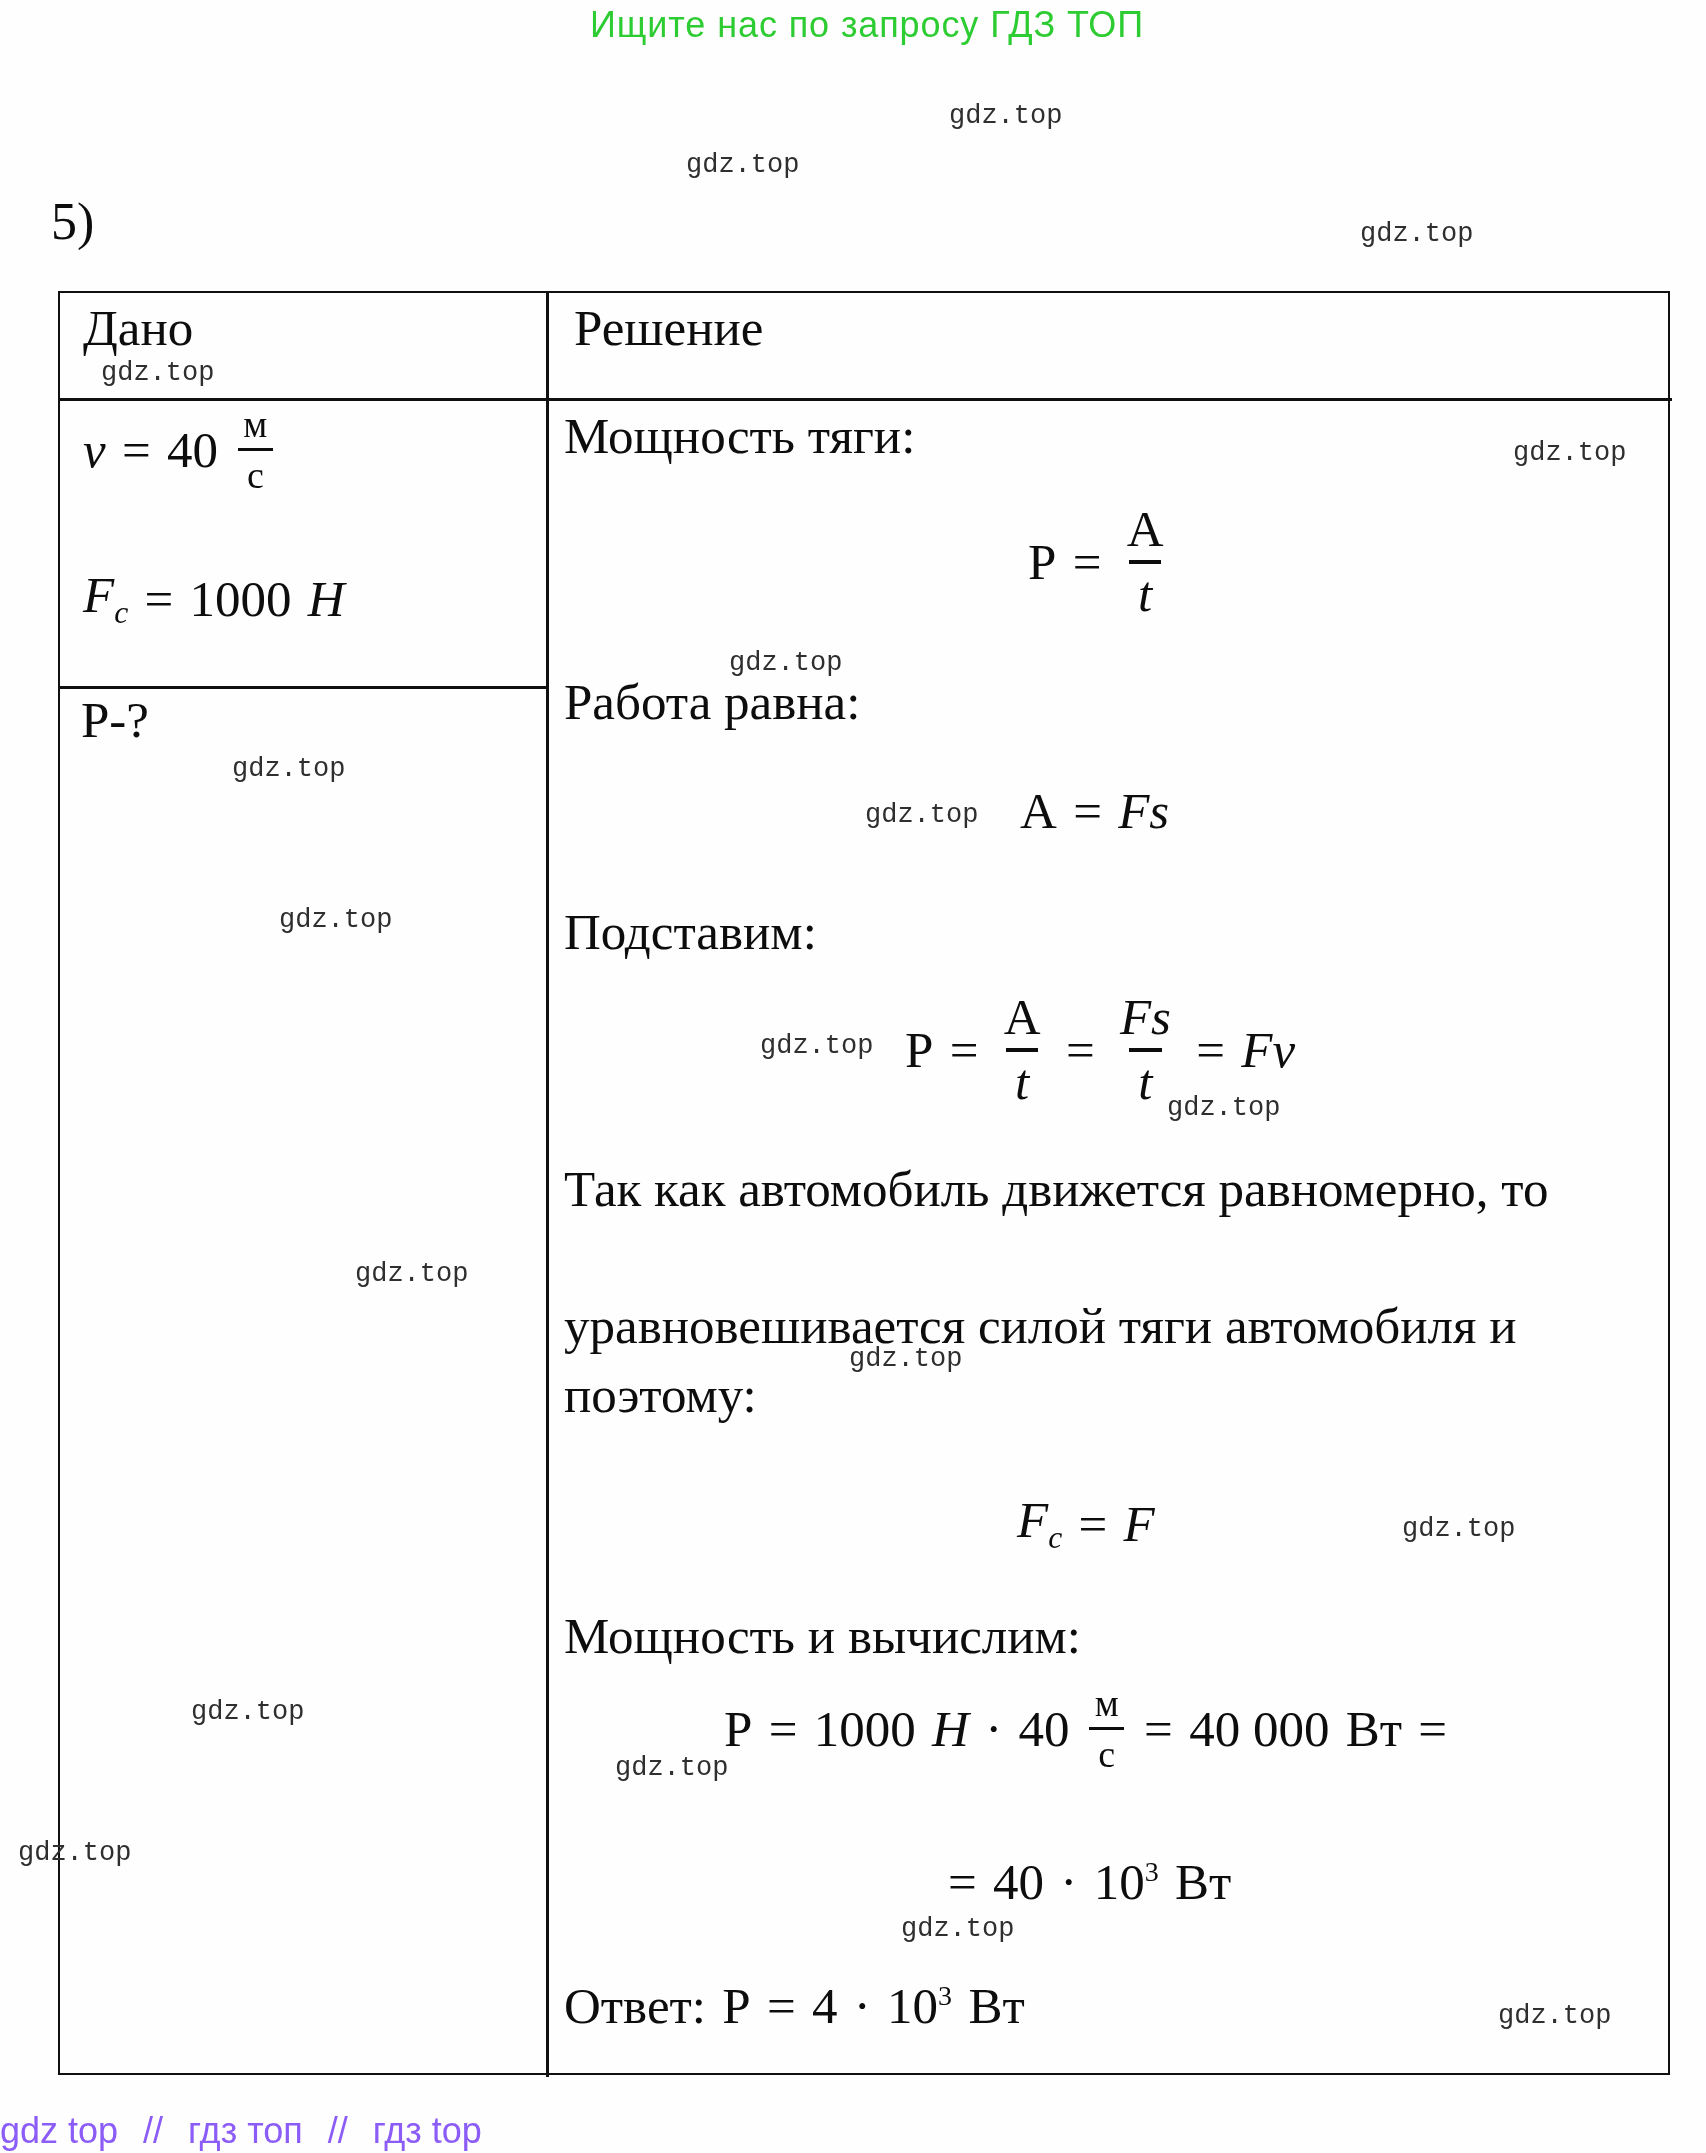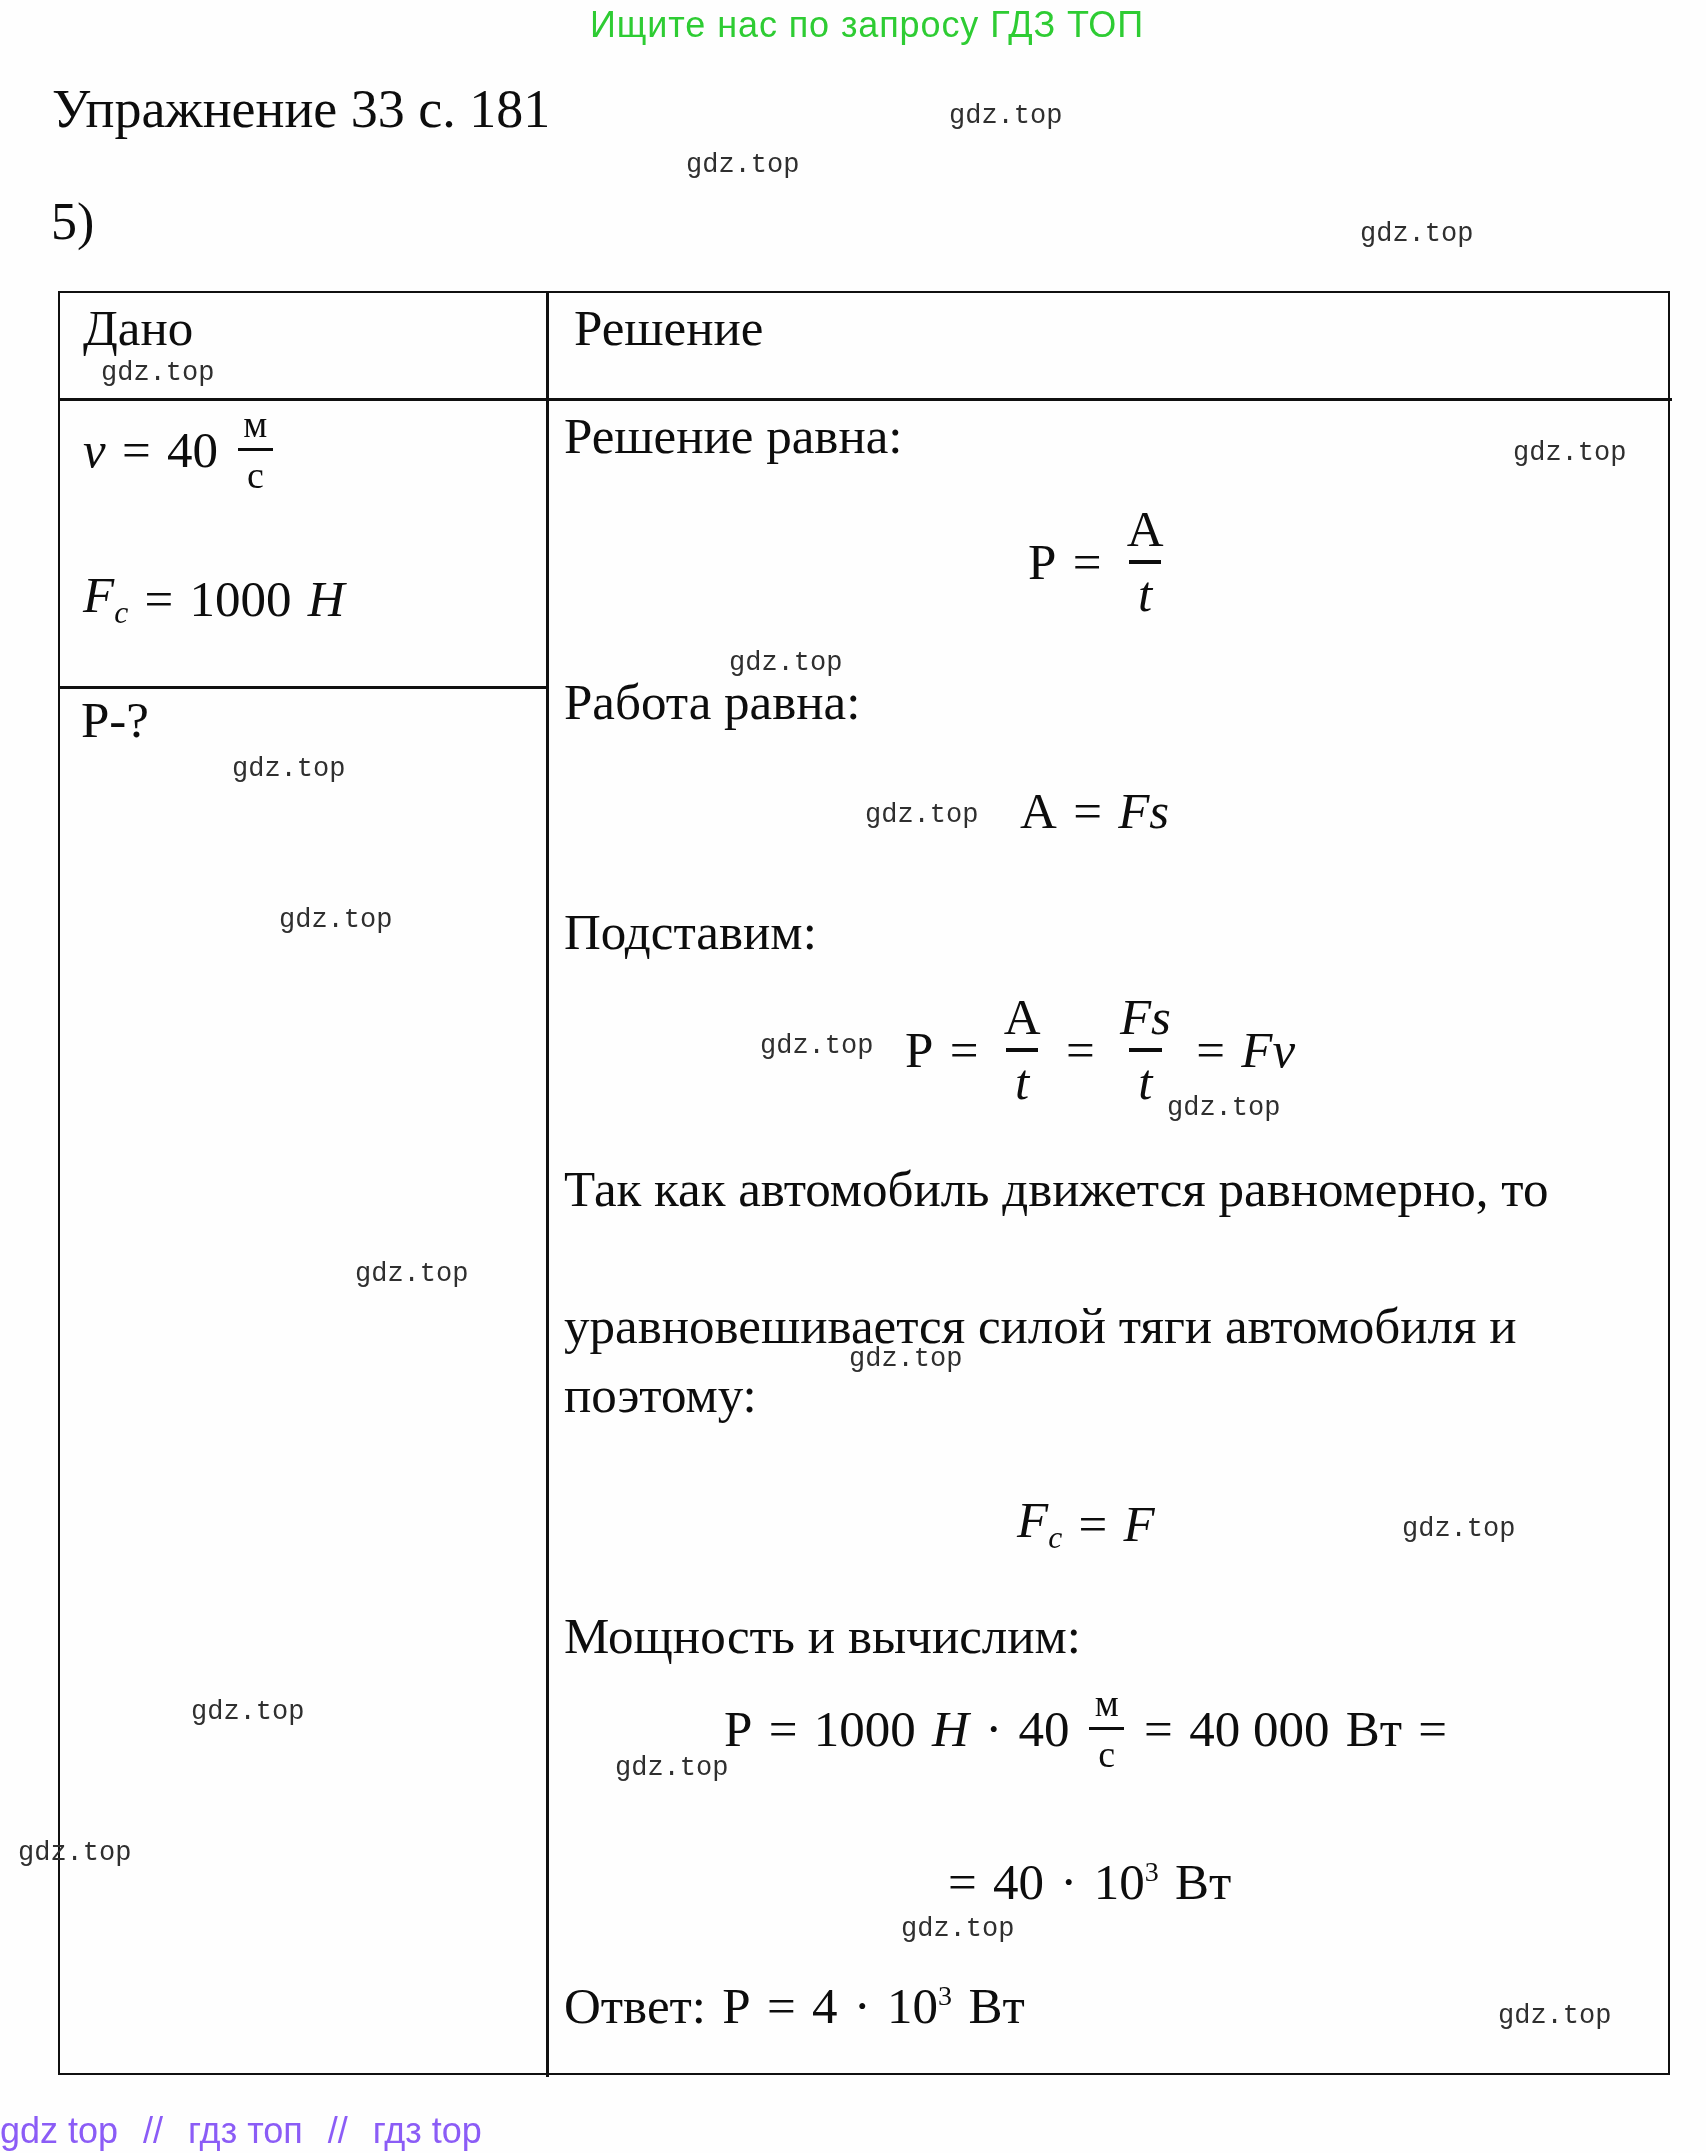--- a/index.html
+++ b/index.html
@@ -46,21 +46,20 @@
     font-family:"Liberation Sans",sans-serif;font-size:36px;color:#8b5cf6;white-space:nowrap;
   }
   .footer .sep{margin:0 25px;}
 </style>
 </head>
 <body>
 
 <div class="page">
 
   <div class="banner">Ищите нас по запросу ГДЗ ТОП</div>
-  <div class="title">Упражнение 33 с. 181</div>
   <div class="item-number">5)</div>
 
   <div class="tbl-frame"></div>
   <div class="tbl-vline"></div>
   <div class="tbl-hline1"></div>
   <div class="tbl-hline2"></div>
 
   <div class="txt" style="left:83px;top:299px">Дано</div>
   <div class="txt" style="left:574px;top:299px">Решение</div>
 
@@ -76,21 +75,21 @@
 
   <div class="formula" style="left:83px;top:566px">
     <span><span class="it">F</span><sub class="it">c</sub></span>
     <span>=</span>
     <span>1000</span>
     <span class="it">Н</span>
   </div>
 
   <div class="txt" style="left:81px;top:691px">P-?</div>
 
-  <div class="txt" style="left:564px;top:407px">Решение равна:</div>
+  <div class="txt" style="left:564px;top:407px">Мощность тяги:</div>
 
   <div class="formula" style="left:1028px;top:503px">
     <span>P</span>
     <span>=</span>
     <span class="frac">
       <span class="num">A</span>
       <span class="den it">t</span>
     </span>
   </div>
 

